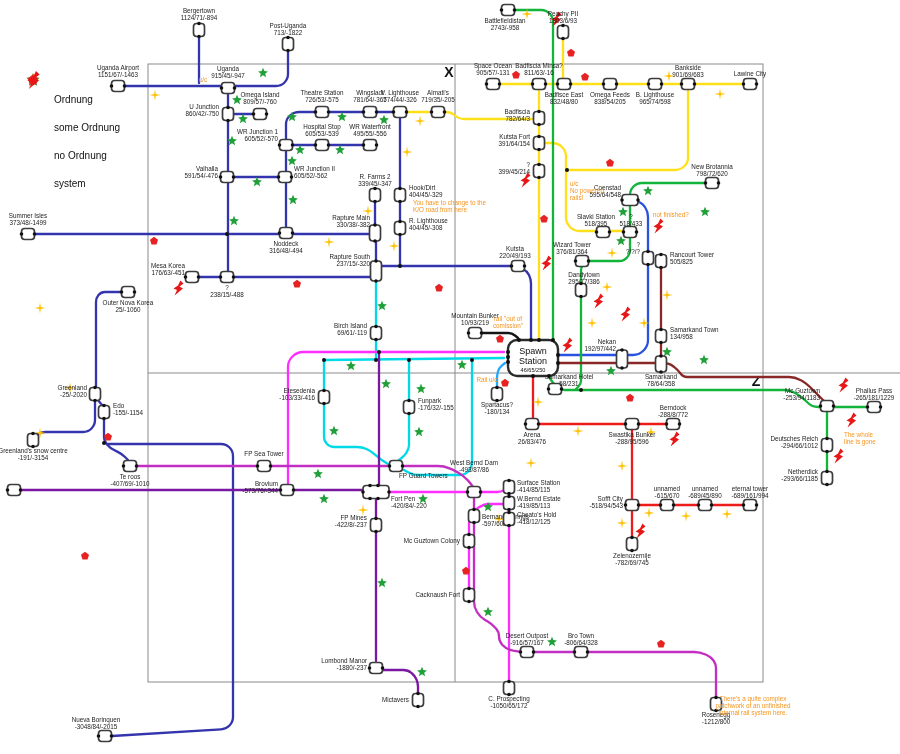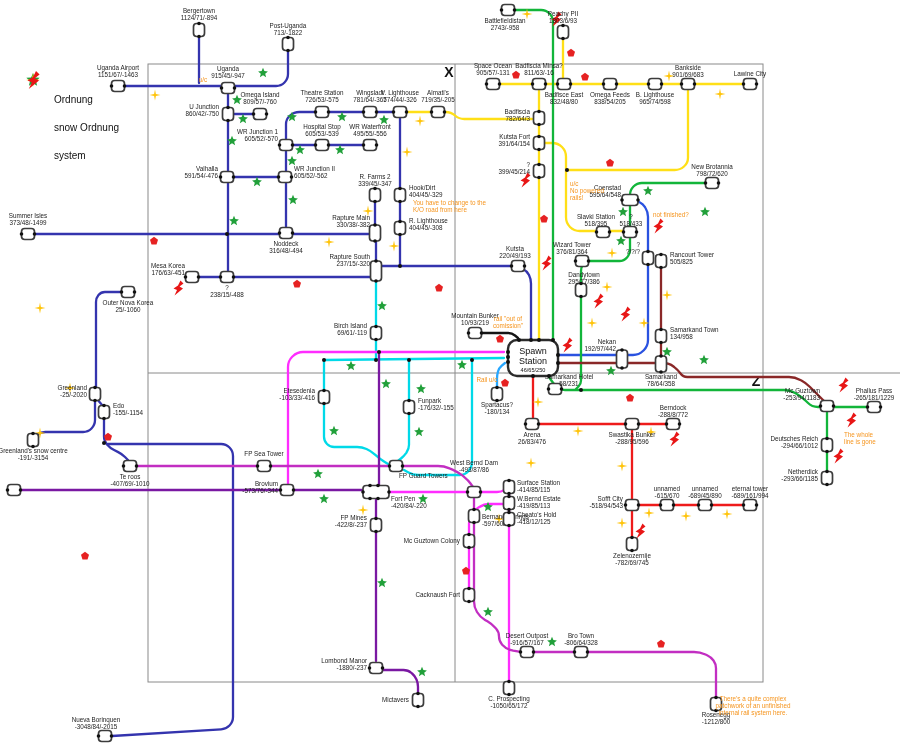--- a/index.html
+++ b/index.html
@@ -771,21 +771,31 @@
       <span class="lab">Ordnung</span>
     </div>
     <div class="legend-row">
       <span class="sym">
           <svg width="26" height="20" viewBox="0 0 26 20">
             <g>
               <polygon points="13.0,3.0 14.1,8.9 20.0,10.0 14.1,11.1 13.0,17.0 11.9,11.1 6.0,10.0 11.9,8.9" fill="#ffc40a"></polygon>
             </g>
           </svg>
         </span>
-      <span class="lab">snow Ordnung</span>
+      <span class="lab">some Ordnung</span>
+    </div>
+    <div class="legend-row">
+      <span class="sym">
+          <svg width="26" height="20" viewBox="0 0 26 20">
+            <g>
+              <polygon points="13.0,4.5 18.2,8.3 16.2,14.4 9.8,14.4 7.8,8.3" fill="#e62222"></polygon>
+            </g>
+          </svg>
+        </span>
+      <span class="lab">no Ordnung</span>
     </div>
     <div class="legend-row">
       <span class="sym">
           <svg width="26" height="20" viewBox="0 0 26 20">
             <g>
               <polygon points="16.0,1.0 19.6,4.6 14.8,8.2 19.0,10.6 8.8,19.0 11.8,12.4 7.6,10.6 13.0,7.0" fill="#e81616"></polygon>
             </g>
           </svg>
         </span>
       <span class="lab">system</span>

